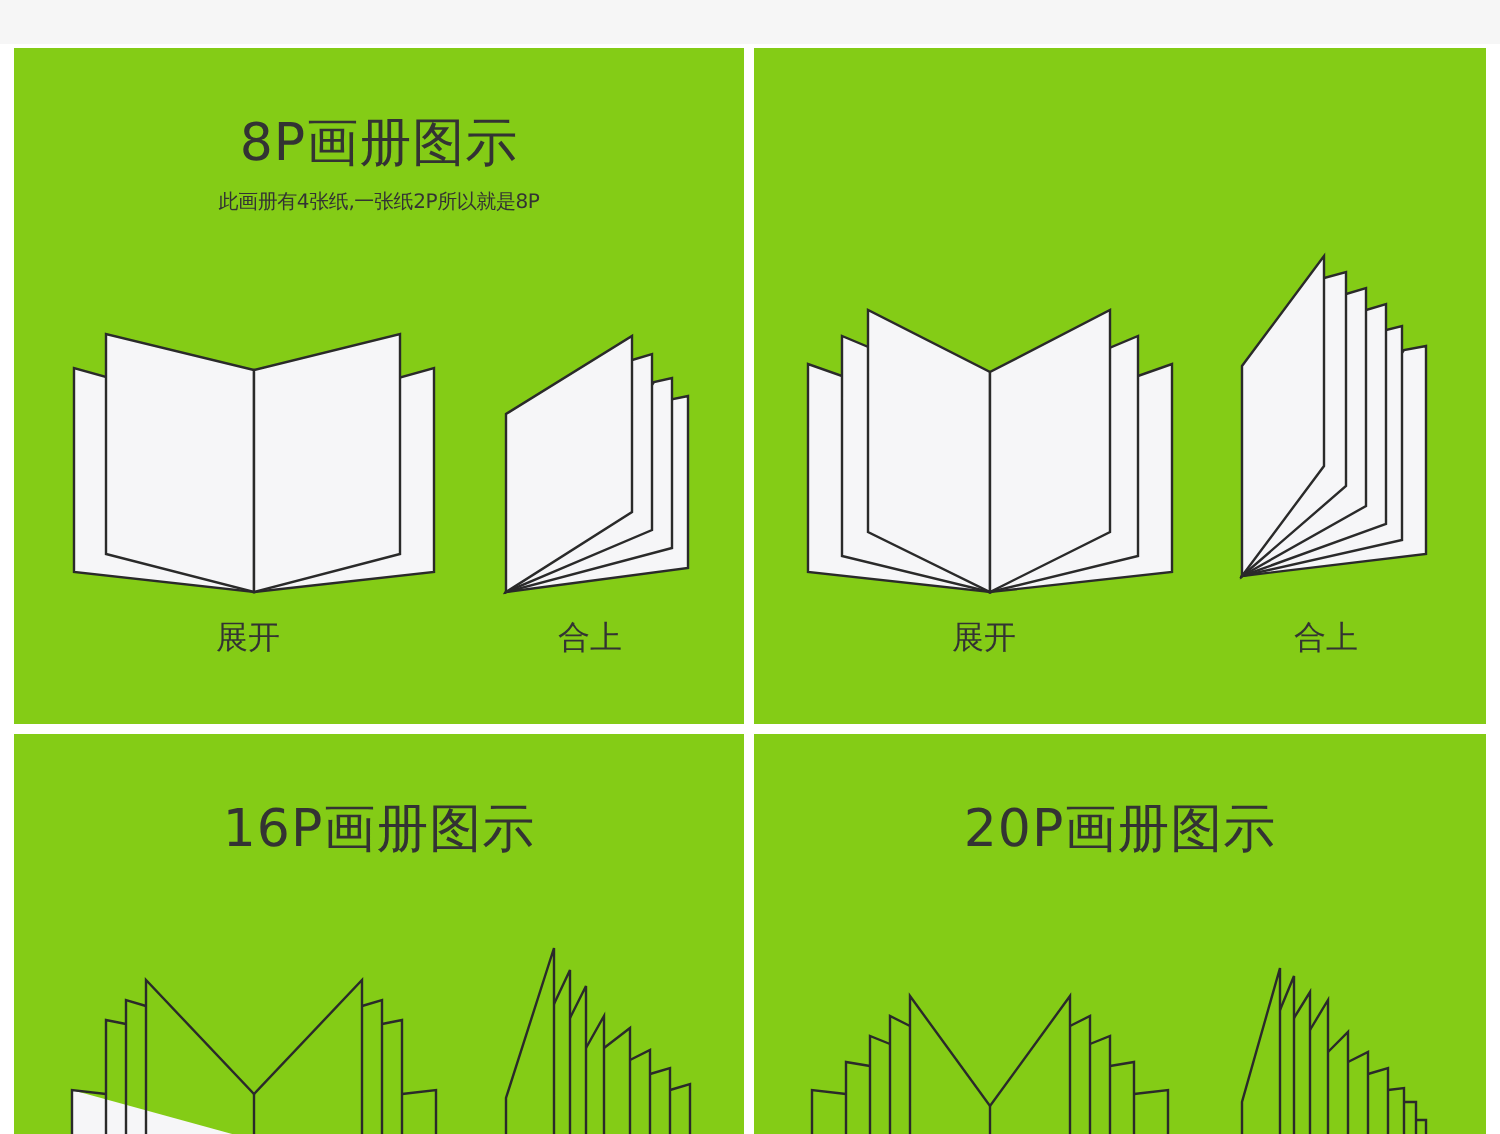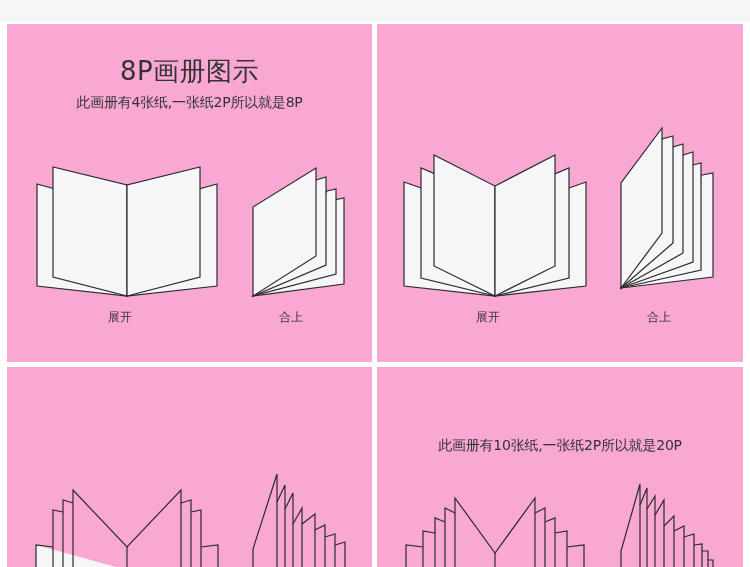--- a/index.html
+++ b/index.html
@@ -1,30 +1,30 @@
 <!DOCTYPE html>
 <html><head>
 <meta charset="utf-8">
 <style>
   html, body { margin:0; padding:0; }
   body { width:750px; height:567px; background:#ffffff; position:relative; overflow:hidden;
          font-family:"DejaVu Sans","Liberation Sans",sans-serif; color:#333; }
   .topstrip { position:absolute; left:0; top:0; width:750px; height:22px; background:#f6f6f6; }
-  .panel { position:absolute; background:#f9a8d4; overflow:hidden; }
+  .panel { position:absolute; background:#84cc16; overflow:hidden; }
   .p-tl { left:7px; top:24px; width:365px; height:338px; }
   .p-tr { left:377px; top:24px; width:366px; height:338px; }
   .p-bl { left:7px; top:367px; width:365px; height:200px; }
   .p-br { left:377px; top:367px; width:366px; height:200px; }
   .title { position:absolute; left:0; right:0; text-align:center; font-size:26px; color:#333; letter-spacing:0.5px; }
-  .subtitle { position:absolute; left:0; right:0; text-align:center; font-size:14px; color:#333; letter-spacing:-0.2px; }
+  .subtitle { position:absolute; left:0; right:0; text-align:center; font-size:10px; color:#333; letter-spacing:-0.2px; }
   .p-tl .title, .p-tr .title { top:30px; }
   .p-tl .subtitle, .p-tr .subtitle { top:70px; }
   .p-bl .title, .p-br .title { top:30px; }
   .p-bl .subtitle, .p-br .subtitle { top:70px; }
-  .label { position:absolute; font-size:12px; color:#333; }
+  .label { position:absolute; font-size:16px; color:#333; }
   svg.art { position:absolute; left:0; top:0; }
   svg.art polygon, svg.art polyline, svg.art line { fill:#f6f6f8; stroke:#2a2a2a; stroke-width:1.2; stroke-linejoin:miter; }
 </style>
 </head>
 <body>
 
 <div class="topstrip"></div>
 
 <div class="panel p-tl">
   <div class="title">8P画册图示</div>
@@ -62,20 +62,21 @@
     <polygon points="244,264 316,238 316,128 306,131"></polygon>
     <polygon points="244,264 306,229 306,120 296,123"></polygon>
     <polygon points="244,264 296,219 296,112 285,115"></polygon>
     <polygon points="244,264 285,209 285,104 244,159"></polygon>
   </svg>
   <div class="label" style="left:99px; top:285px;">展开</div>
   <div class="label" style="left:270px; top:285px;">合上</div>
 </div>
 
 <div class="panel p-bl">
+  <div class="title">16P画册图示</div>
   <svg class="art" width="365" height="200">
     <polygon points="29,178 29,240 120,240 120,240 120,203 " style="stroke:none"></polygon>
     <polyline points="29,240 29,178 46,180" style="fill:none"></polyline>
     <polyline points="46,240 46,143 56,145" style="fill:none"></polyline>
     <polyline points="56,240 56,133 66,136" style="fill:none"></polyline>
     <polyline points="66,240 66,123 120,180 174,123 174,240" style="fill:none"></polyline>
     <line x1="120" y1="180" x2="120" y2="240"></line>
     <polyline points="174,136 184,133 184,240" style="fill:none"></polyline>
     <polyline points="184,145 194,143 194,240" style="fill:none"></polyline>
     <polyline points="194,180 211,178 211,240" style="fill:none"></polyline>
@@ -86,21 +87,21 @@
     <polyline points="278,142 286,126 286,240" style="fill:none"></polyline>
     <polyline points="286,157 295,141 295,240" style="fill:none"></polyline>
     <polyline points="295,157 308,147 308,240" style="fill:none"></polyline>
     <polyline points="308,163 318,158 318,240" style="fill:none"></polyline>
     <polyline points="318,170 328,167 328,240" style="fill:none"></polyline>
     <polyline points="328,178 338,175 338,240" style="fill:none"></polyline>
   </svg>
 </div>
 
 <div class="panel p-br">
-  <div class="subtitle">此画册有10张纸,一张纸2P所以就是20P</div>
+  <div class="title">20P画册图示</div>
   <svg class="art" width="366" height="200">
     <polyline points="29,240 29,178 46,180" style="fill:none"></polyline>
     <polyline points="46,240 46,164 58,166" style="fill:none"></polyline>
     <polyline points="58,240 58,151 68,155" style="fill:none"></polyline>
     <polyline points="68,240 68,141 78,146" style="fill:none"></polyline>
     <polyline points="78,240 78,131 118,186 158,131 158,240" style="fill:none"></polyline>
     <line x1="118" y1="186" x2="118" y2="240"></line>
     <polyline points="158,146 168,141 168,240" style="fill:none"></polyline>
     <polyline points="168,155 178,151 178,240" style="fill:none"></polyline>
     <polyline points="178,166 190,164 190,240" style="fill:none"></polyline>

